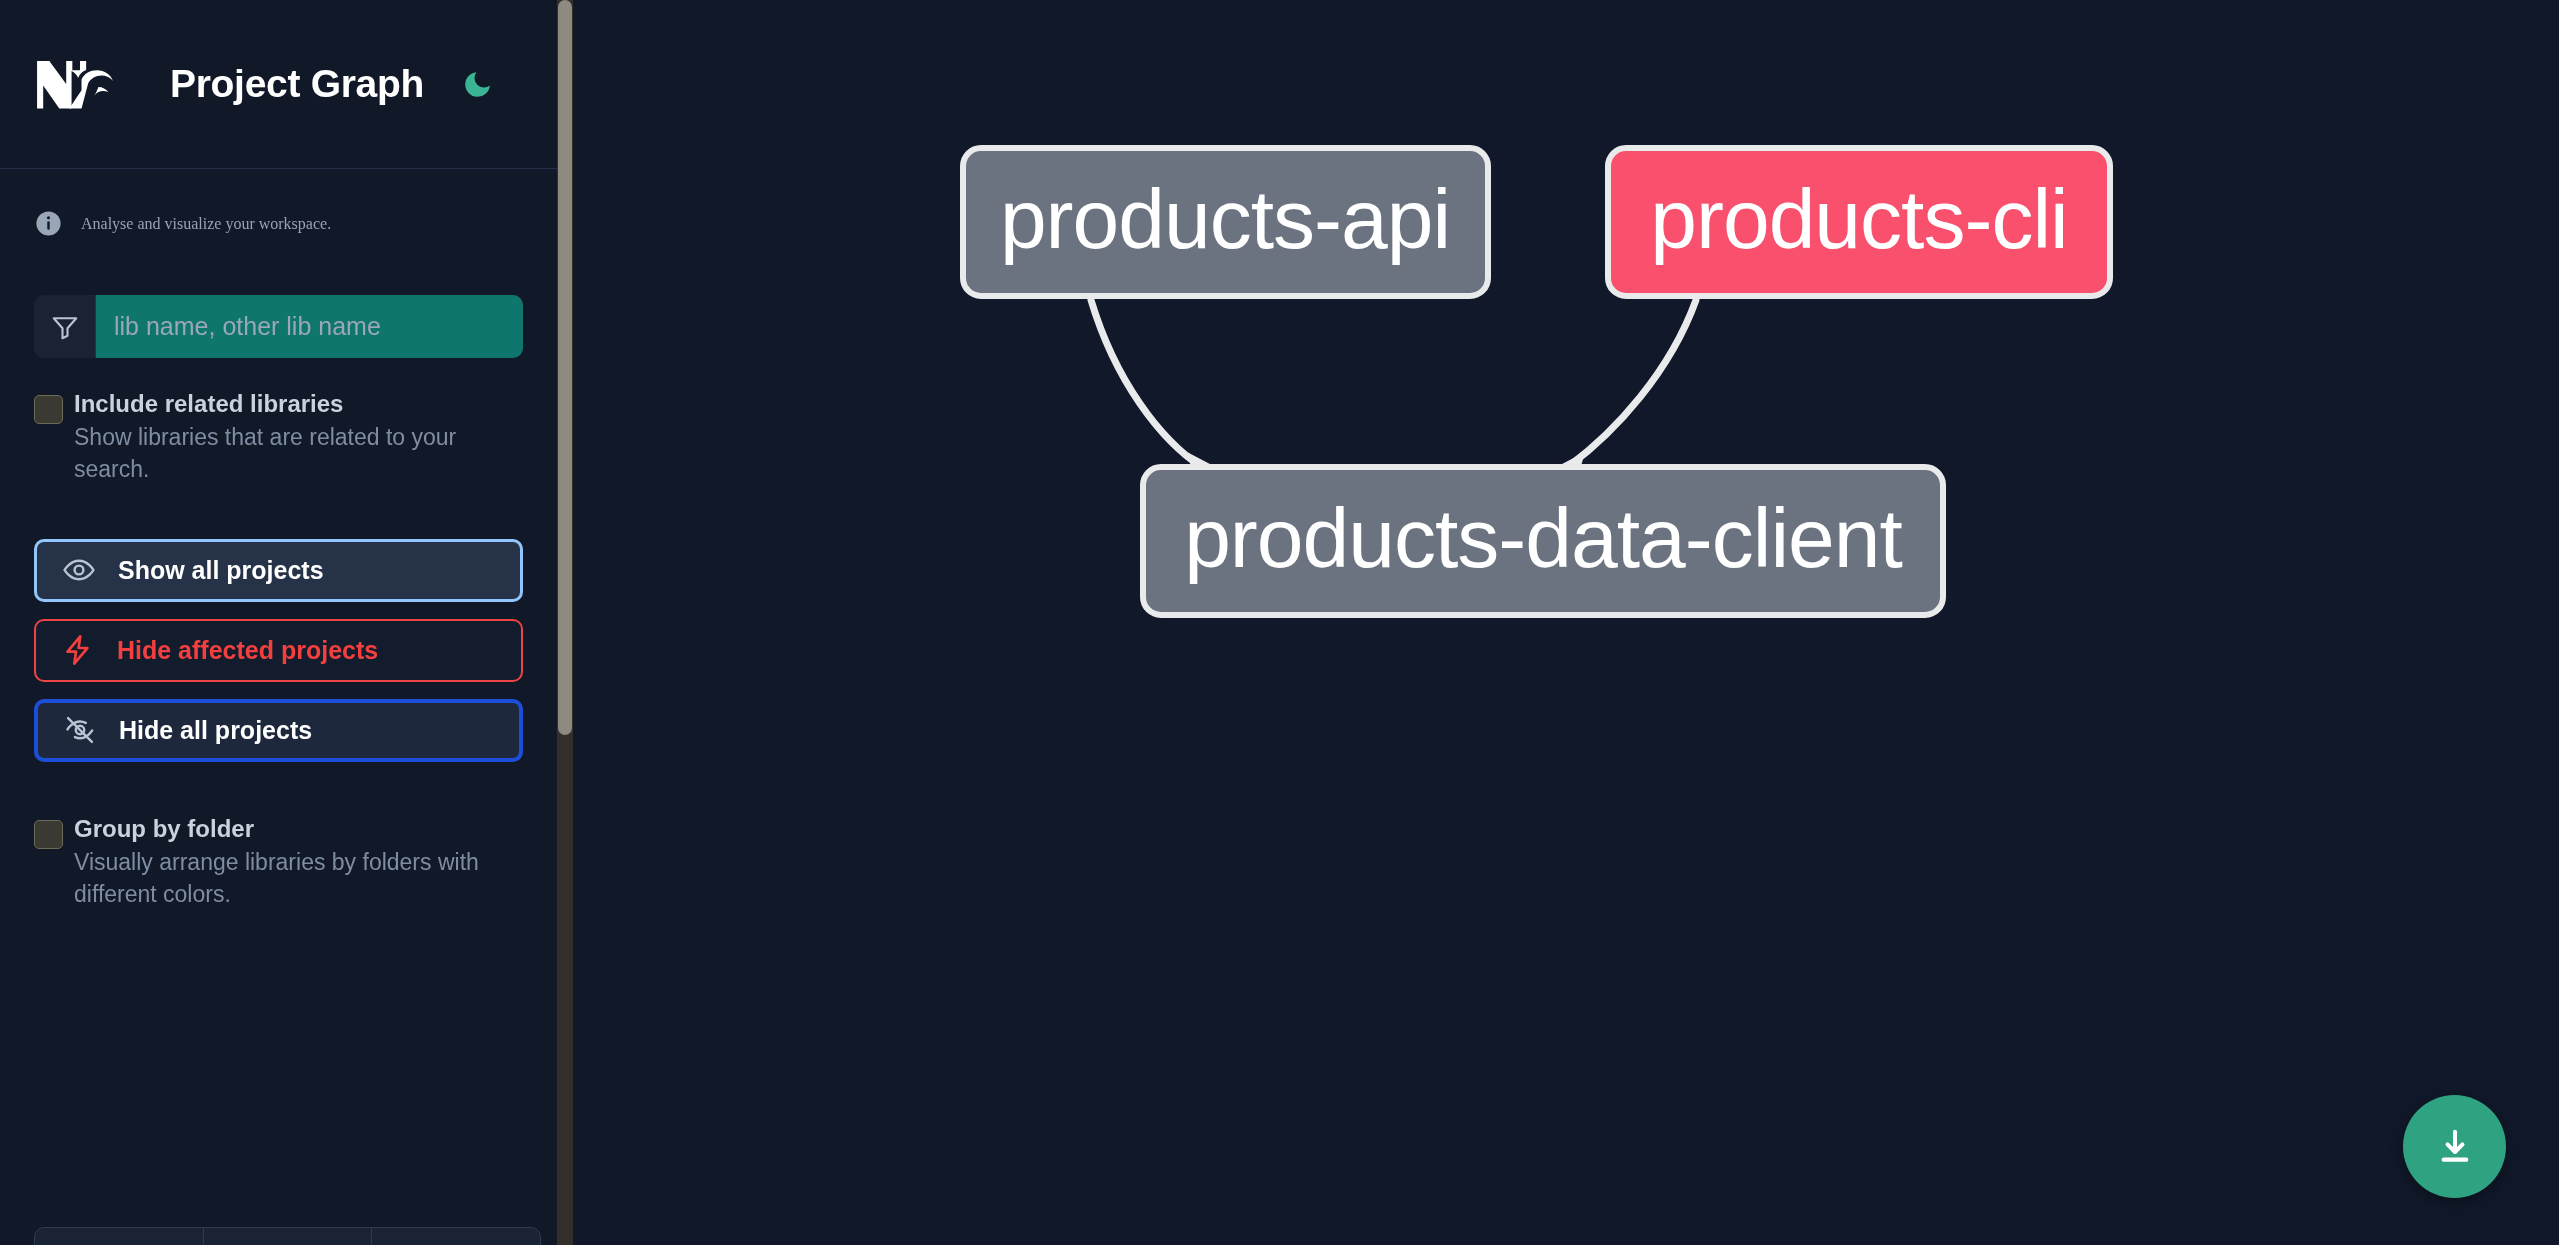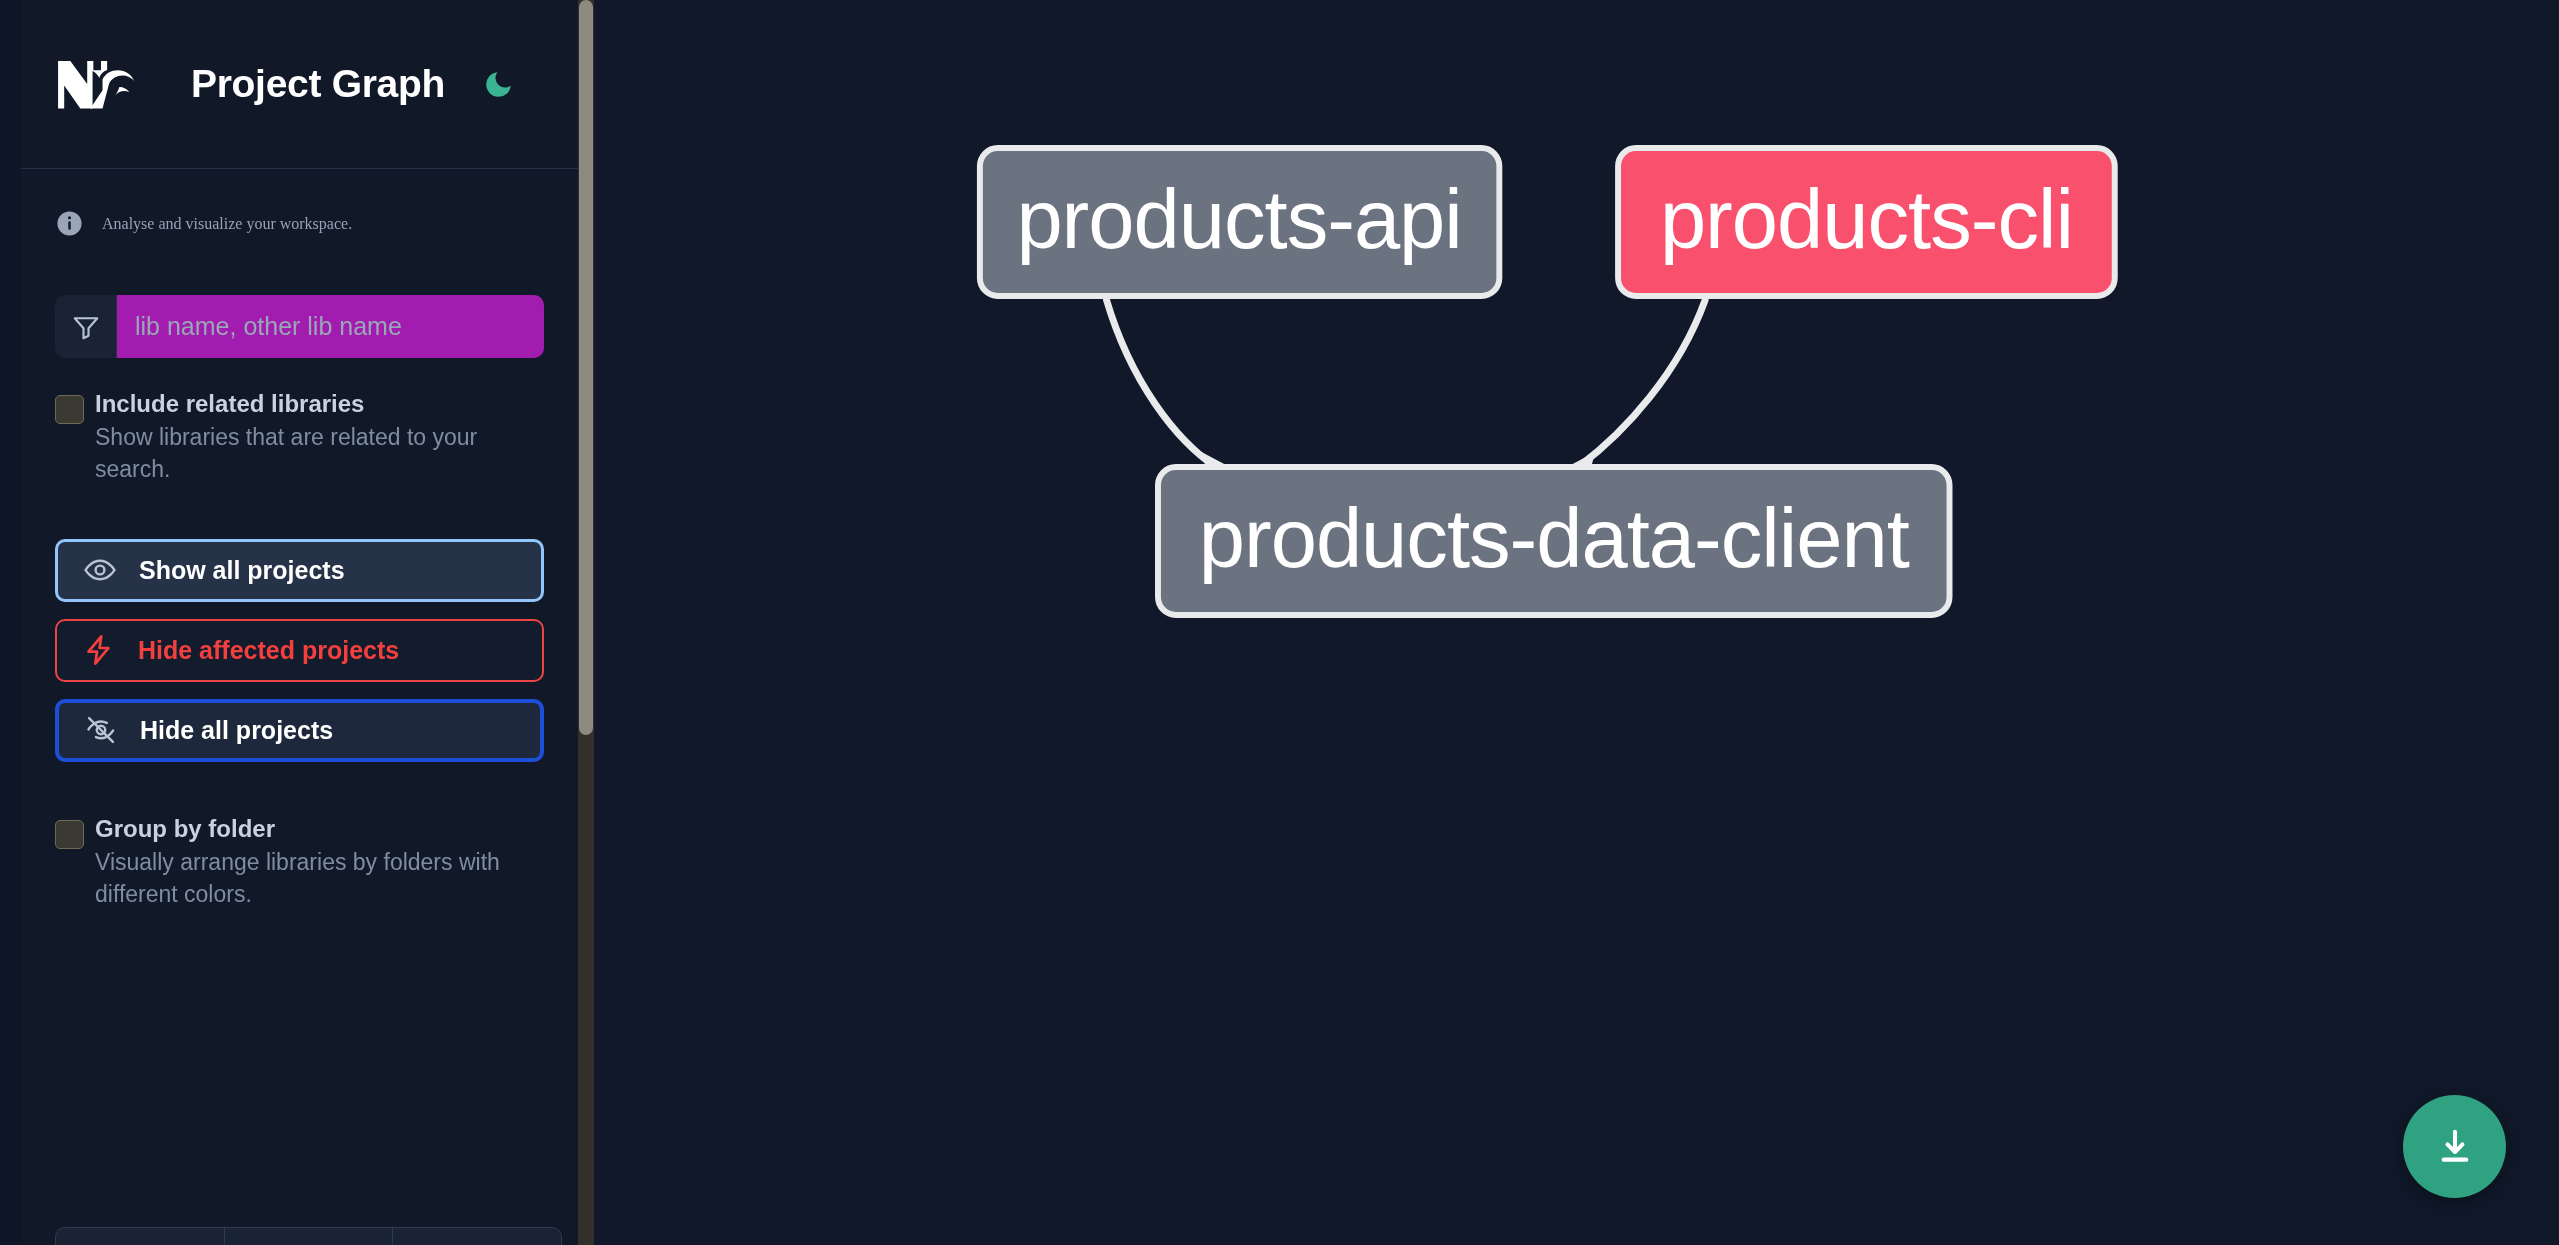--- a/index.html
+++ b/index.html
@@ -10,21 +10,20 @@
     background: #0f172a;
     font-family: "Liberation Sans", sans-serif;
   }
 
   #app {
     position: relative;
     width: 2559px;
     height: 1242px;
     display: flex;
     background: #0e1526;
-    padding-left: 21px;
   }
 
   
   .sidebar {
     position: relative;
     width: 575px;
     height: 1245px;
     background: #111827;
     flex: 0 0 575px;
     overflow: hidden;
@@ -109,21 +108,21 @@
     display: flex;
     align-items: center;
     justify-content: center;
     background: #1a2334;
     border-right: 1px solid #28324a;
   }
   .search-input {
     flex: 1 1 auto;
     border: none;
     outline: none;
-    background: #a21caf;
+    background: #0f766e;
     color: #c6d0de;
     font-size: 25px;
     font-family: "Liberation Sans", sans-serif;
     padding: 0 18px;
   }
   .search-input::placeholder { color: #9aa7b8; opacity: 1; }
 
   
   .check-block {
     display: flex;

